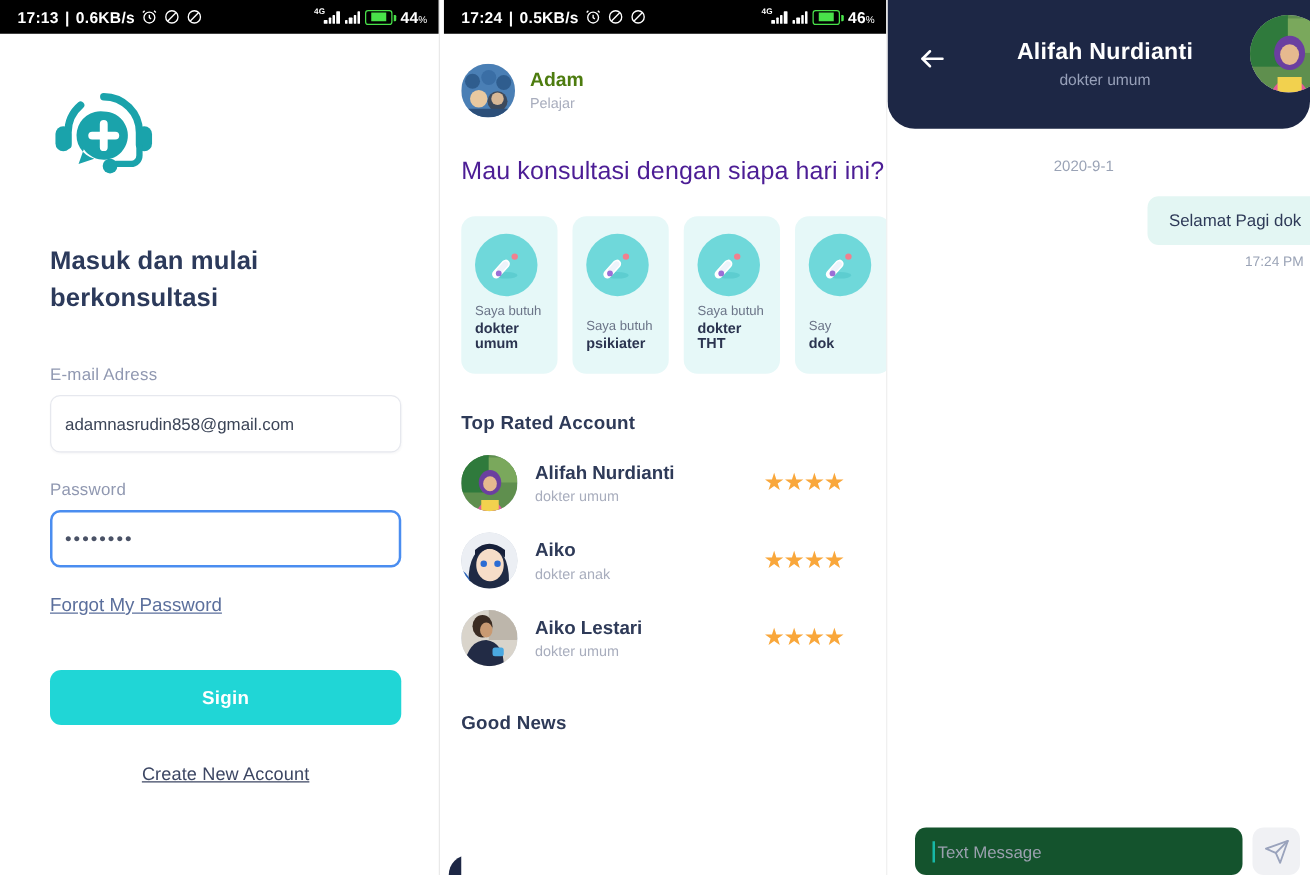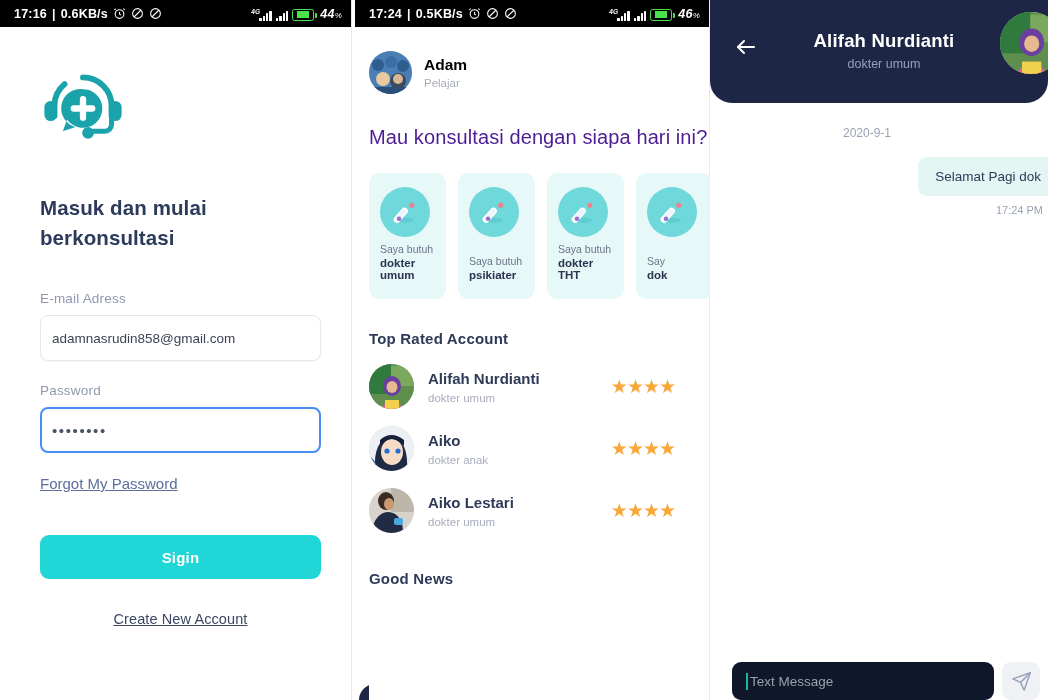--- a/index.html
+++ b/index.html
@@ -15,21 +15,21 @@
   .panel { position: absolute; top: 0; height: 700px; background: #ffffff; overflow: hidden; }
 
   
   .statusbar {
     height: 27px; background: #000; color: #fff;
     display: flex; align-items: center; justify-content: space-between;
     padding: 0 9px 0 14px;
     font-size: 12.5px; font-weight: bold; letter-spacing: .2px;
   }
   .sb-left { display: flex; align-items: center; gap: 5px; white-space: nowrap; }
-  .sb-right { display: flex; align-items: flex-end; gap: 4px; white-space: nowrap; font-style: italic; }
+  .sb-right { display: flex; align-items: center; gap: 4px; white-space: nowrap; }
   .sb-icon { display: inline-flex; align-items: center; }
   .sb-txt { font-size: 12.5px; }
   .batt {
     display: inline-flex; align-items: center; justify-content: center;
     width: 22px; height: 12px; border: 1.6px solid #49e24a; border-radius: 2.5px;
     position: relative; margin-right: 2px;
   }
   .batt::after { content:""; position:absolute; right:-4px; top:3px; width:2.5px; height:5px; background:#49e24a; border-radius:0 1px 1px 0; }
   .batt i { display:block; width:12px; height:7px; background:#49e24a; }
   .pct { font-size: 12.5px; }
@@ -73,21 +73,21 @@
     display: block; text-align: center; width: 281px; margin-top: 32px;
     font-size: 14.5px; color: #3c4663; text-decoration: underline; letter-spacing:.1px;
   }
 
   
   #panel-home { left: 355px; width: 355px; border-right: 1px solid #ececec; }
   .home-body { padding: 0 0 0 0; }
   .profile-row { display: flex; align-items: center; gap: 12px; padding: 24px 0 0 14px; }
   .avatar { border-radius: 50%; overflow: hidden; flex: none; background: #cfd6e0; }
   .avatar svg { display: block; }
-  .pf-name { font-size: 15.5px; font-weight: 600; color: #000000; line-height: 1.2; }
+  .pf-name { font-size: 15.5px; font-weight: 600; color: #4d7c0f; line-height: 1.2; }
   .pf-role { font-size: 11.5px; color: #a8adbd; margin-top: 3px; }
   .home-heading {
     margin: 29px 0 0 14px; font-size: 20px; line-height: 28px;
     font-weight: 400; color: #4c1d95; letter-spacing: .1px;
   }
   .cat-row { display: flex; gap: 12px; margin: 22px 0 0 14px; }
   .cat-card {
     width: 77px; height: 126px; background: #e6f8f8; border-radius: 11px;
     flex: none; padding: 14px 11px 0 11px;
     display: flex; flex-direction: column;
@@ -134,40 +134,40 @@
   .bubble {
     background: #e3f6f3; border-radius: 9px; padding: 12px 17px;
     font-size: 13.5px; color: #2e3a58; margin-right: -10px; white-space: nowrap;
   }
   .bubble-time { text-align: right; font-size: 11px; color: #9aa3b6; margin-top: 8px; padding-right: 5px; }
   .chat-input-bar {
     position: absolute; left: 0; bottom: 0; width: 338px; height: 44px;
     display: flex; align-items: flex-end; gap: 8px; padding: 0 0 0 22px;
   }
   .msg-input {
-    flex: 1; height: 38px; background: #0f172a; border-radius: 9px;
+    flex: 1; height: 38px; background: #14532d; border-radius: 9px;
     display: flex; align-items: center; padding: 0 14px;
     font-size: 13.5px; color: #9aa0ae; position: relative; max-width: 262px;
   }
   .caret { width: 2px; height: 17px; background: #17b8a6; margin-right: 2px; }
   .send-btn {
     width: 38px; height: 38px; background: #f0f1f4; border-radius: 9px;
     display: flex; align-items: center; justify-content: center; flex: none; cursor: pointer;
   }
 </style>
 </head>
 <body>
 
 <div class="stage">
 
   <div class="panel" id="panel-login">
 
     <div class="statusbar">
       <div class="sb-left">
-        <span class="sb-txt">17:16</span>
+        <span class="sb-txt">17:13</span>
         <span class="sb-txt">|</span>
         <span class="sb-txt">0.6KB/s</span>
         <span class="sb-icon">
           <svg width="13" height="13" viewBox="0 0 24 24" fill="none" stroke="#fff" stroke-width="2">
             <circle cx="12" cy="13" r="8"></circle>
               <path d="M12 9v4l2.5 2"></path>
               <path d="M5 3L2.5 5.5"></path>
               <path d="M19 3l2.5 2.5"></path>
           </svg>
         </span>

